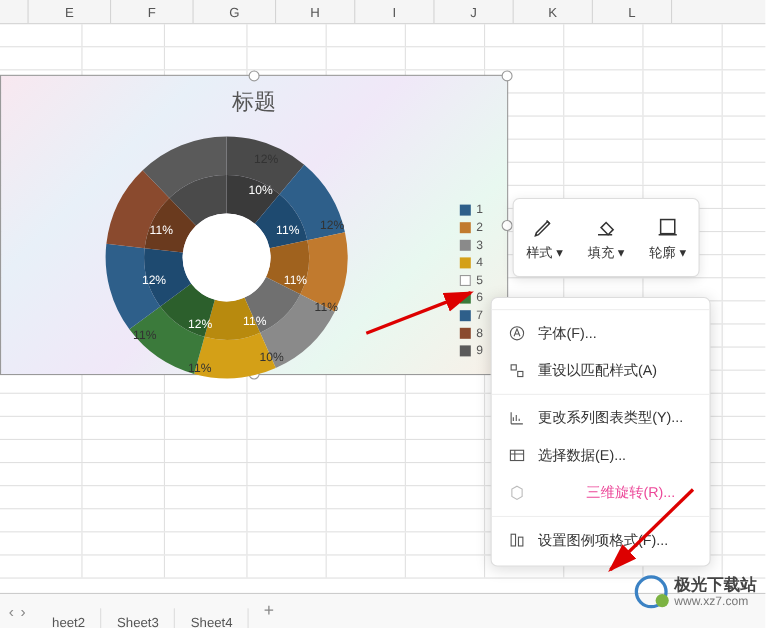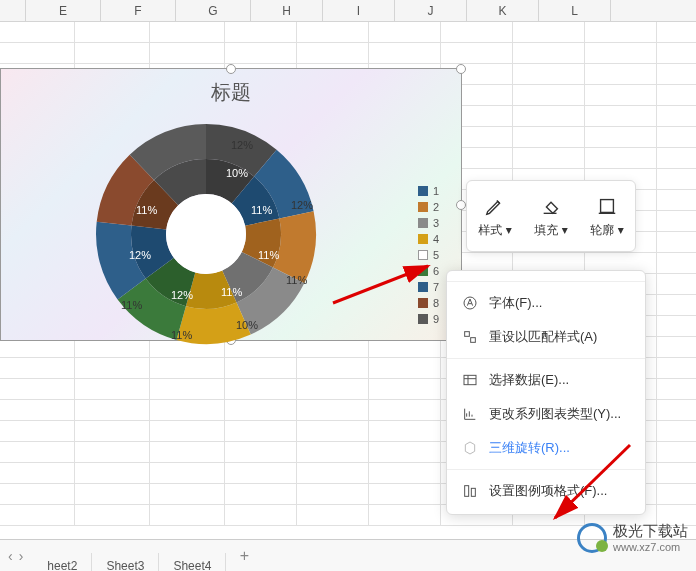--- a/index.html
+++ b/index.html
@@ -124,21 +124,21 @@
   z-index: 20;
 }
 .menu-item {
   display: flex;
   align-items: center;
   padding: 8px 14px;
   font-size: 13px;
   color: #333;
   cursor: pointer;
 }
-.menu-item.disabled { color: #3b82f6; cursor: default; }
+.menu-item.disabled { color: #ec4899; cursor: default; gap: 44px; }
 .menu-icon {
   width: 18px; height: 18px;
   margin-right: 10px;
   display: flex; align-items: center; justify-content: center;
 }
 .menu-sep {
   height: 1px;
   background: #eee;
   margin: 4px 0;
 }
@@ -628,33 +628,33 @@
           <rect x="4" y="4" width="7" height="7"></rect>
           <rect x="13" y="13" width="7" height="7"></rect>
         </svg>
     </span>
     <span>重设以匹配样式(A)</span>
   </div>
   <div class="menu-sep"></div>
   <div class="menu-item">
     <span class="menu-icon">
       <svg width="16" height="16" viewBox="0 0 24 24" fill="none" stroke="#555" stroke-width="1.5">
-          <rect x="3" y="5" width="18" height="14"></rect>
-          <path d="M3 10h18M9 5v14"></path>
+          <path d="M4 20V4M4 20h16M7 16v-5M11 16V8M15 16v-3"></path>
         </svg>
     </span>
-    <span>选择数据(E)...</span>
+    <span>更改系列图表类型(Y)...</span>
   </div>
   <div class="menu-item">
     <span class="menu-icon">
       <svg width="16" height="16" viewBox="0 0 24 24" fill="none" stroke="#555" stroke-width="1.5">
-          <path d="M4 20V4M4 20h16M7 16v-5M11 16V8M15 16v-3"></path>
+          <rect x="3" y="5" width="18" height="14"></rect>
+          <path d="M3 10h18M9 5v14"></path>
         </svg>
     </span>
-    <span>更改系列图表类型(Y)...</span>
+    <span>选择数据(E)...</span>
   </div>
   <div class="menu-item disabled">
     <span class="menu-icon">
       <svg width="16" height="16" viewBox="0 0 24 24" fill="none" stroke="#bbb" stroke-width="1.5">
           <path d="M12 3l7 4v10l-7 4-7-4V7l7-4z"></path>
         </svg>
     </span>
     <span>三维旋转(R)...</span>
   </div>
   <div class="menu-sep"></div>
@@ -691,16 +691,16 @@
   <span style="color:#888;margin-right:10px;font-size:14px">›</span>
   <div class="sheet-tab">heet2</div>
   <div class="sheet-tab">Sheet3</div>
   <div class="sheet-tab">Sheet4</div>
   <div class="sheet-add">+</div>
 </div>
 
 <div class="watermark">
   <div class="wm-circle"></div>
   <div>
-    <div class="wm-text" style="font-size:15px;font-weight:400">极光下载站</div>
+    <div class="wm-text" style="font-size:15px;font-weight:700">极光下载站</div>
     <div class="wm-text" style="font-size:11px;color:#777">www.xz7.com</div>
   </div>
 </div>
 
 </body></html>

